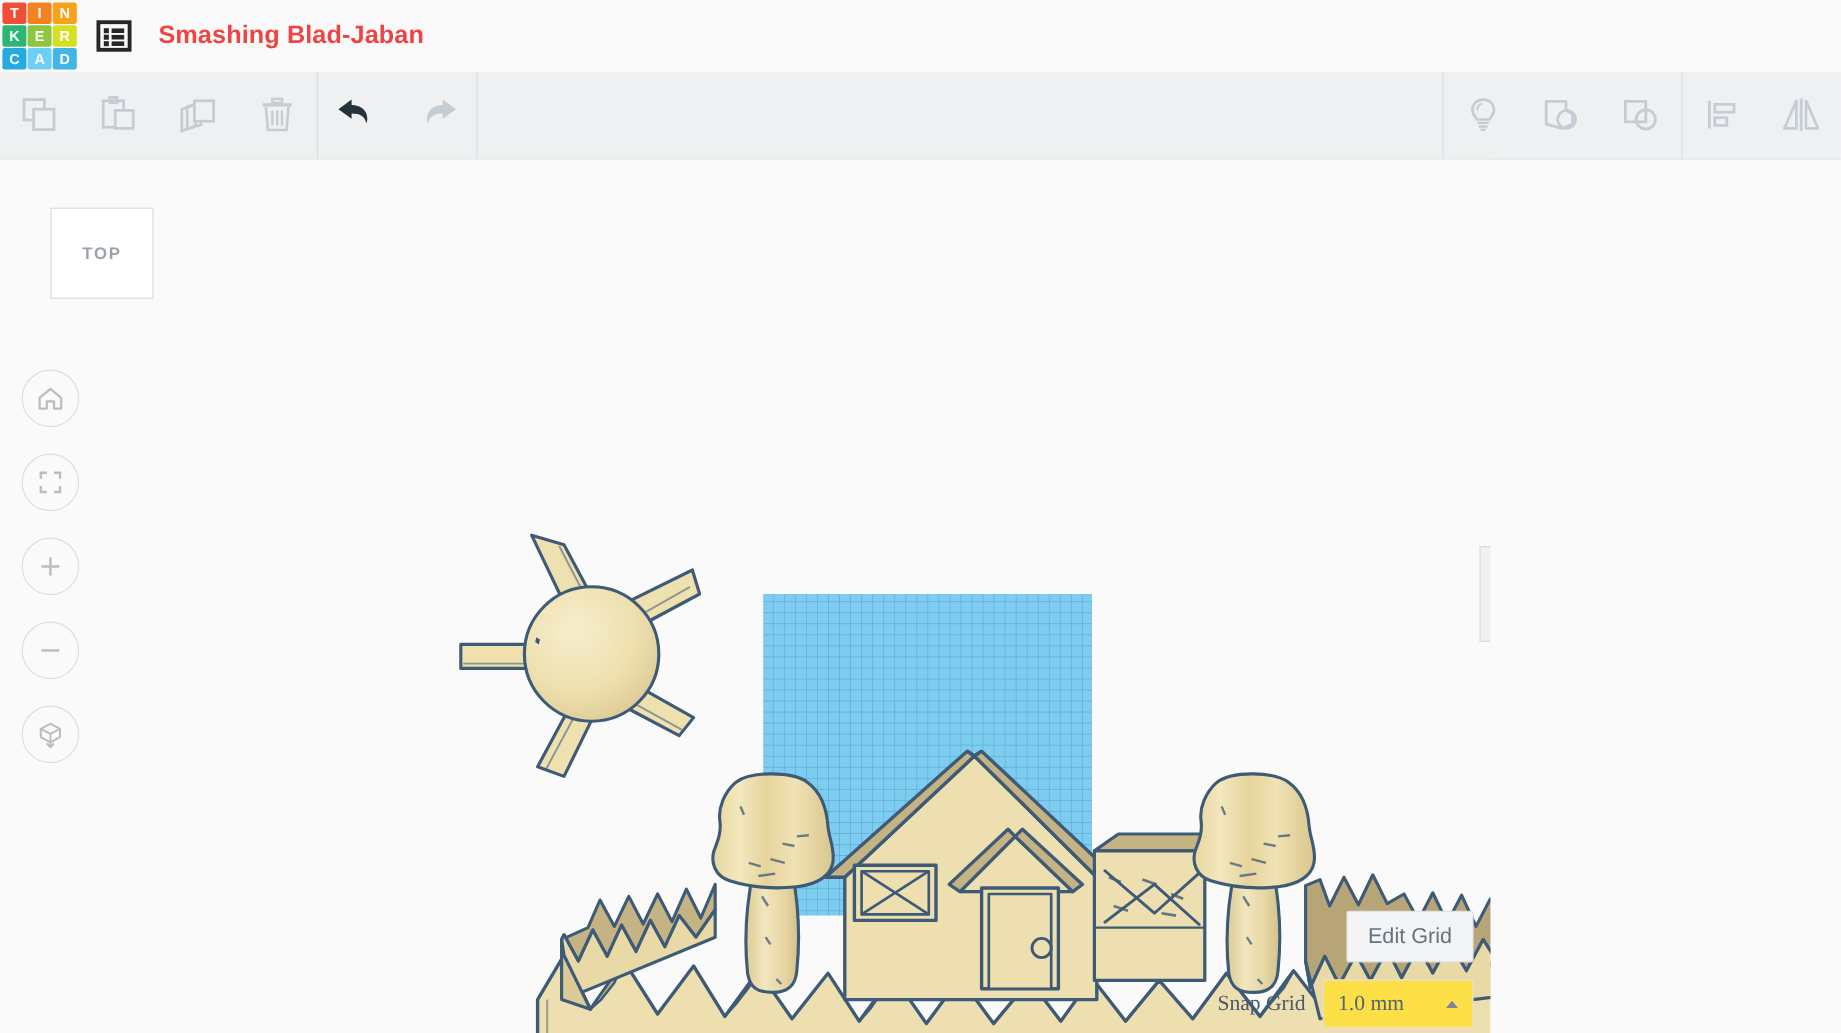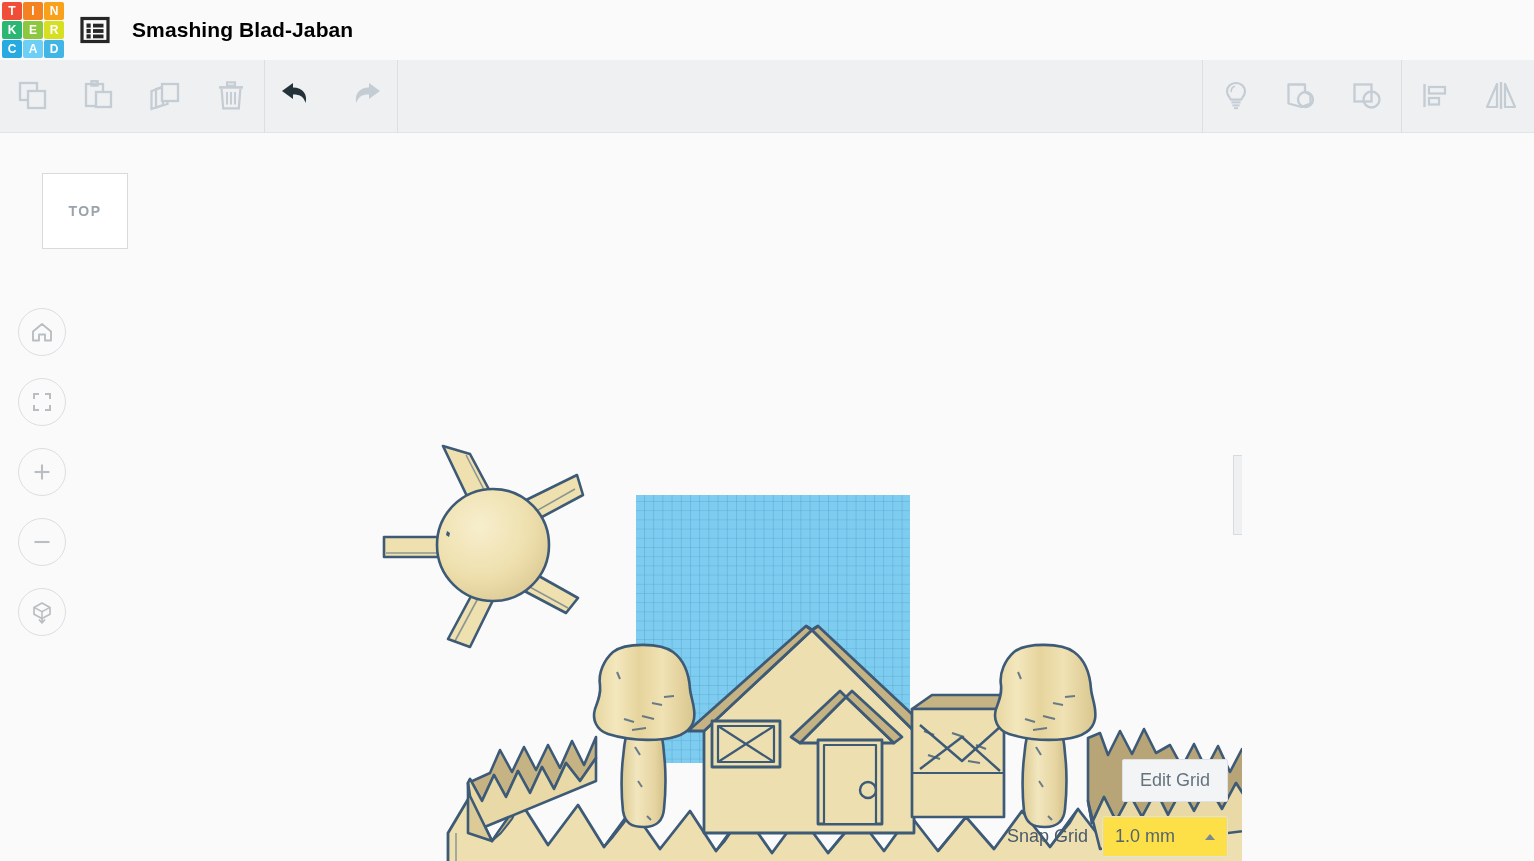--- a/index.html
+++ b/index.html
@@ -17,21 +17,21 @@
   }
   #logo { width:64px; height:60px; display:grid;
     grid-template-columns:repeat(3,20px); grid-template-rows:repeat(3,18px);
     gap:1px; padding:2px 0 2px 2px; align-content:center; }
   .logo-tile { display:flex; align-items:center; justify-content:center;
     color:#fff; font-size:12px; font-weight:bold; border-radius:2px;
     font-family:"Liberation Sans", sans-serif; line-height:1; }
   #list-icon-btn { width:34px; height:34px; margin-left:14px;
     display:flex; align-items:center; justify-content:center; cursor:pointer; }
   #doc-title { margin-left:20px; font-size:21px; font-weight:bold;
-    color:#000000; letter-spacing:0.1px; }
+    color:#ef4444; letter-spacing:0.1px; }
 
   
   #toolbar {
     position:absolute; left:0; top:60px; width:1534px; height:73px;
     background:#eff0f2; border-bottom:1px solid #e2e4e6;
     display:flex; align-items:center;
   }
   .tb-group { display:flex; align-items:center; height:73px; }
   .tb-btn { width:66px; height:73px; display:flex; align-items:center;
     justify-content:center; cursor:pointer; }
@@ -59,21 +59,21 @@
   
   #side-panel-tab { position:absolute; right:0px; top:322px; width:9px;
     height:80px; background:#eff0f2; border:1px solid #d9dbdf;
     border-right:none; cursor:pointer; }
 
   
   #edit-grid-btn { position:absolute; right:14px; bottom:59px;
     padding:10px 17px; background:#f3f4f5; border:1px solid #dfe1e4;
     border-radius:2px; font-size:18px; color:#65737e; cursor:pointer; }
   #snap-row { position:absolute; right:14px; bottom:4px; display:flex;
-    align-items:center; }
+    align-items:center;font-family:Liberation Serif, serif; }
   #snap-label { font-size:18px; color:#4a5a6a; margin-right:14px; }
   #snap-select { display:flex; align-items:center; justify-content:space-between;
     width:126px; padding:9px 12px; background:#fde047;
     border:1px solid #dfe1e4; border-radius:2px; cursor:pointer; }
   #snap-value { font-size:18px; color:#55646f; }
   .caret-up { width:0;height:0;border-left:5px solid transparent;
     border-right:5px solid transparent;border-bottom:6px solid #7a8794; }
 
   #scene { position:absolute; left:0; top:0; width:1534px; height:728px; }
 </style>

